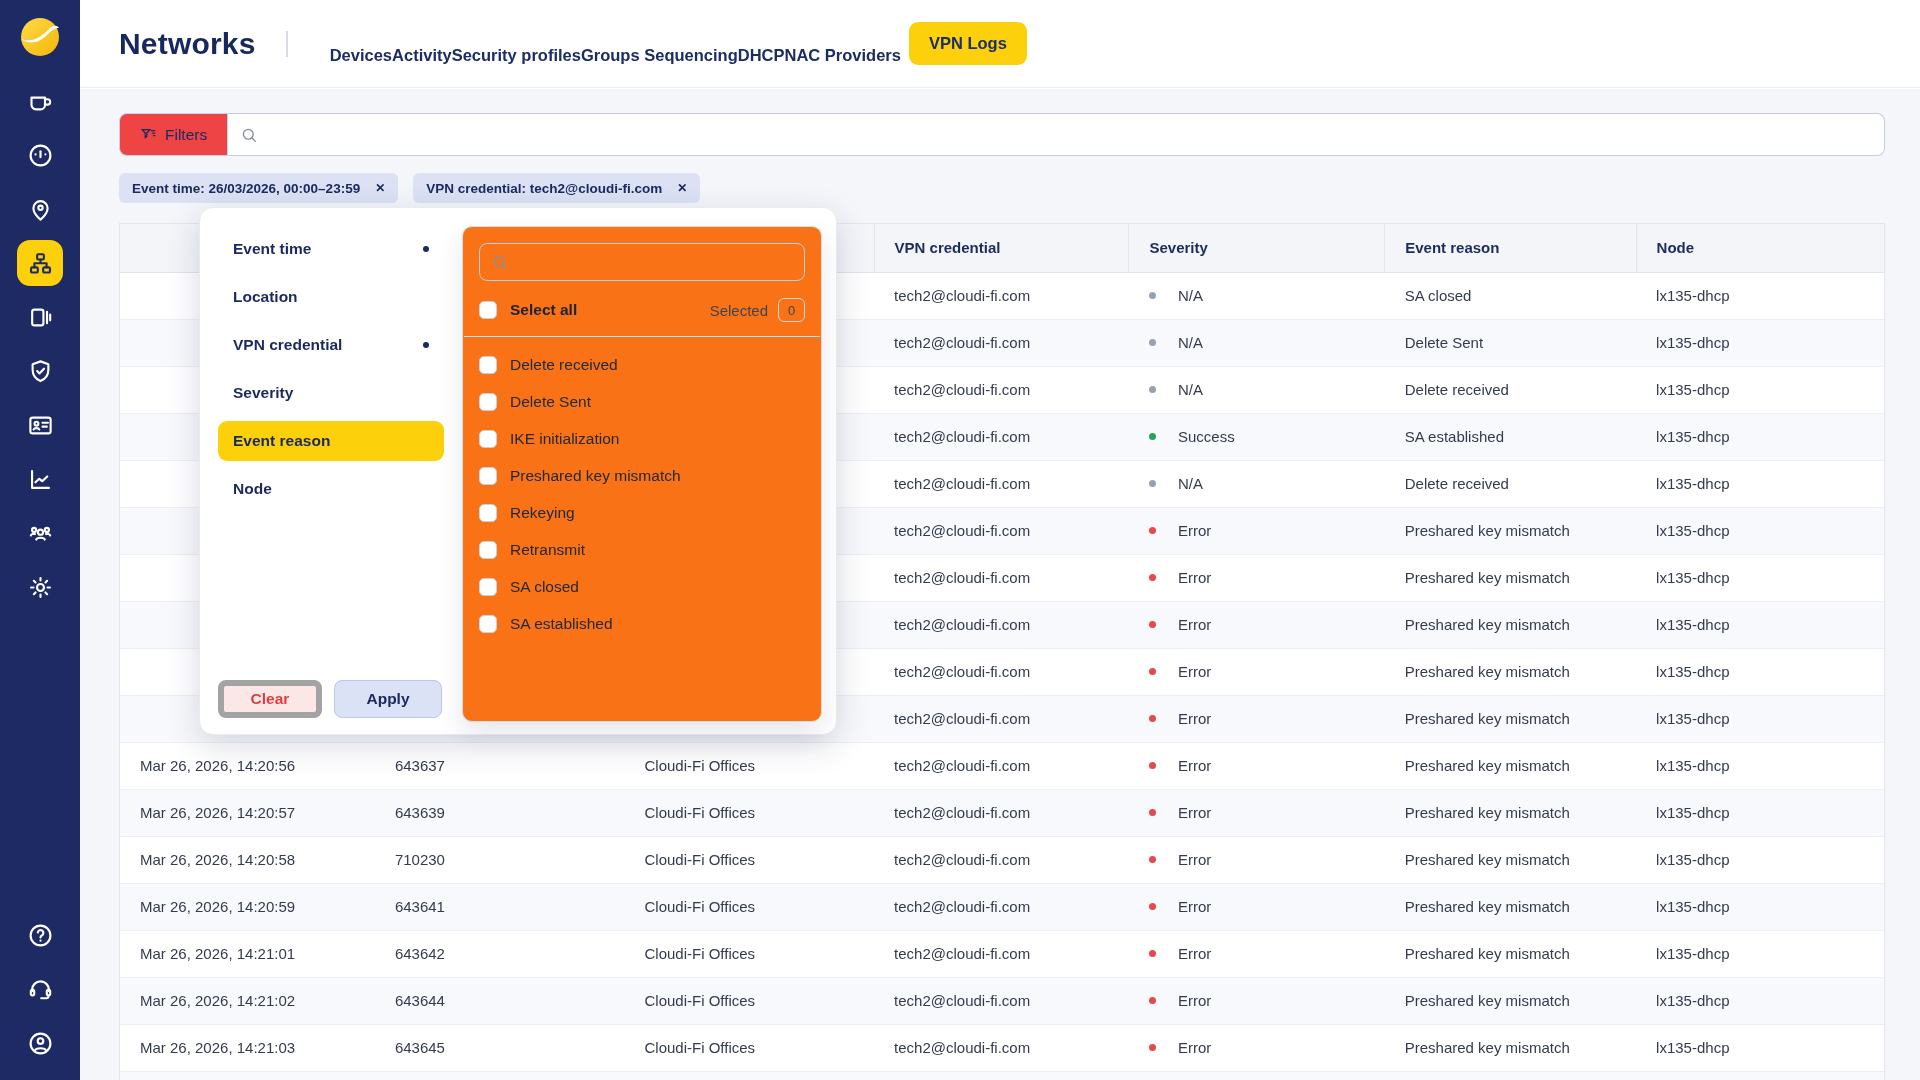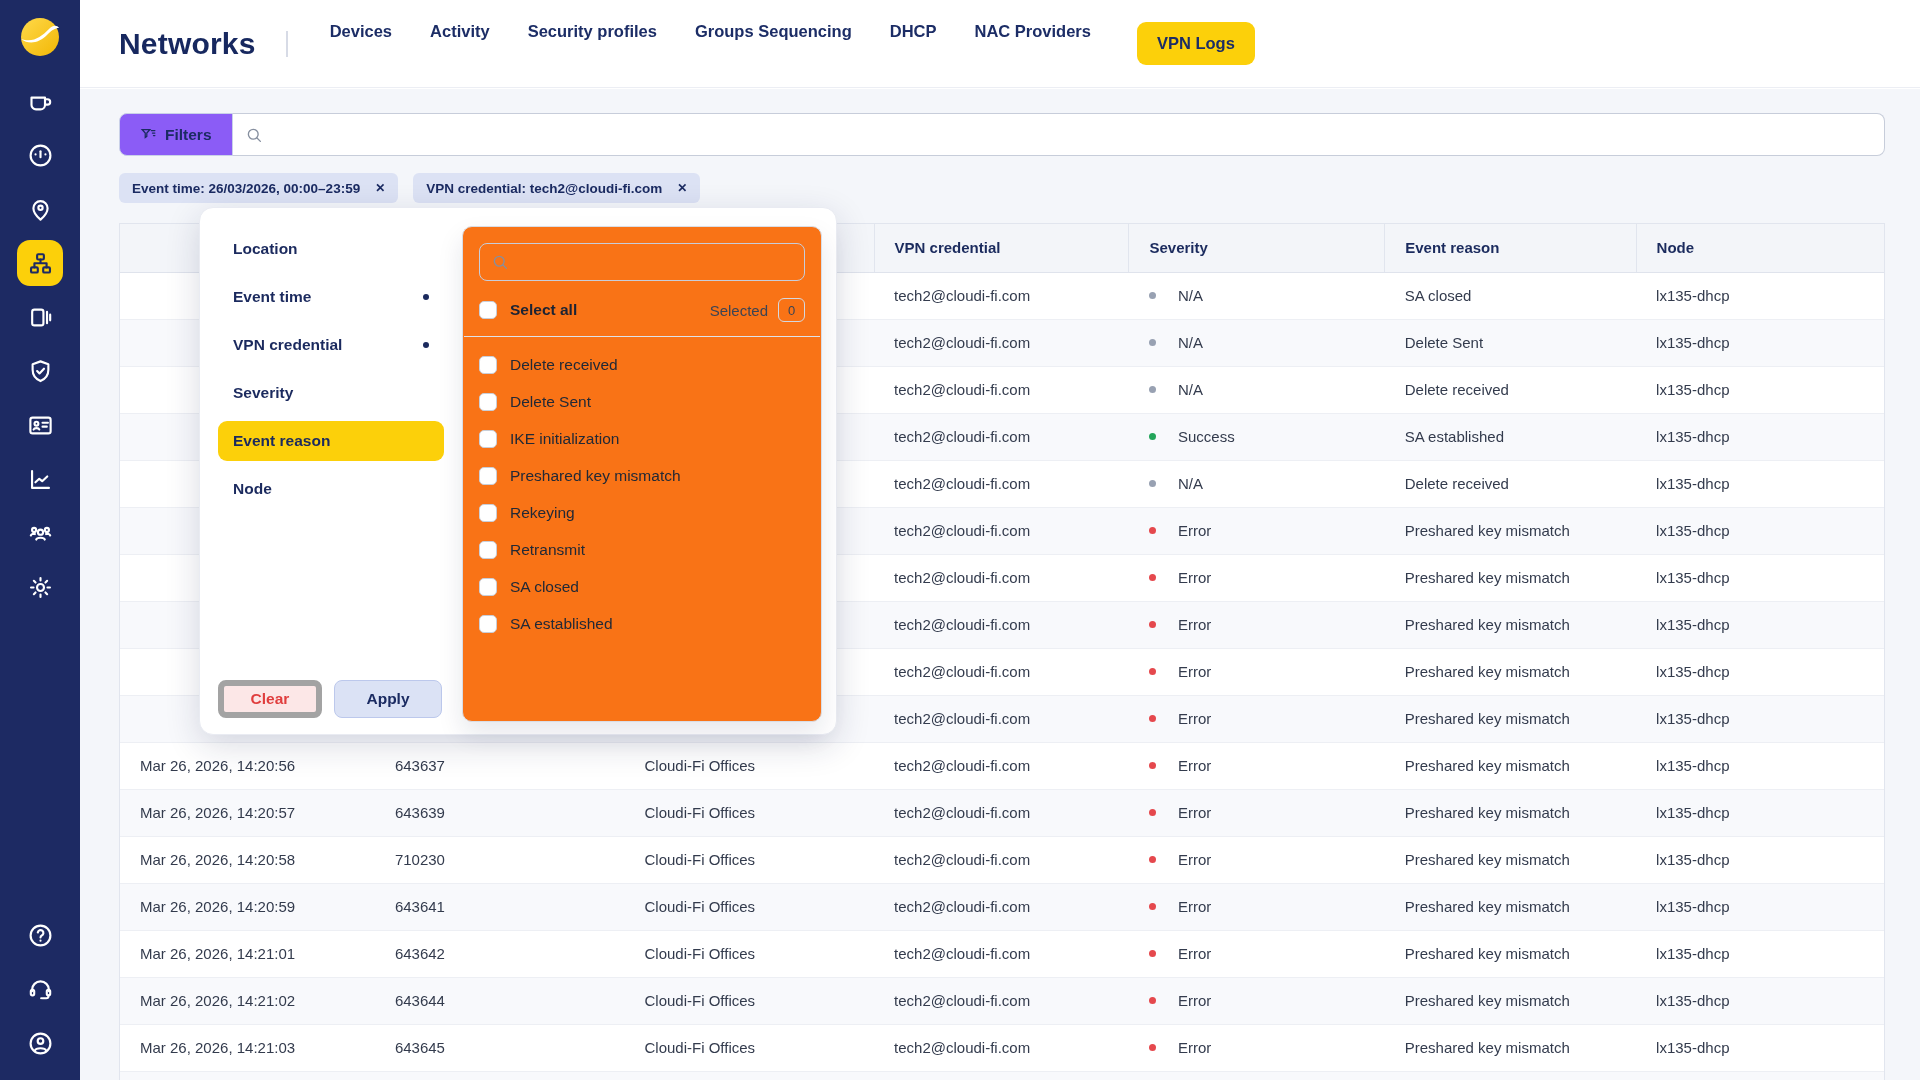--- a/index.html
+++ b/index.html
@@ -14,28 +14,28 @@
   .s-slot.active .s-box { background:#fcd00a; }
   .s-slot svg { width:27px; height:27px; stroke:#ffffff; fill:none; stroke-width:1.9; stroke-linecap:round; stroke-linejoin:round; }
   .s-slot.active svg { stroke:#1d2a63; }
   .side-bottom { margin-top:auto; padding-bottom:10px; display:flex; flex-direction:column; align-items:center; }
 
   
   .main { position:absolute; left:80px; top:0; width:1840px; height:964px; }
   .topbar { height:88px; background:#ffffff; border-bottom:1px solid #eceef4; display:flex; align-items:center; padding-left:39px; }
   .app-title { font-size:30px; font-weight:700; color:#17285f; letter-spacing:.2px; }
   .title-divider { width:2px; height:26px; background:#d7dbe6; margin:0 26px 0 30px; }
-  .nav { display:flex; align-items:flex-start; gap:38px; margin-left:16px; }
+  .nav { display:flex; align-items:flex-end; margin-left:16px; }
   .nav-item { font-size:16.5px; font-weight:600; color:#1c2d66; cursor:pointer; white-space:nowrap; }
   .nav-item.active { background:#fcd00a; padding:12px 20px; border-radius:9px;margin-left:8px; }
 
   
   .content { position:absolute; top:89px; left:0; width:1840px; height:991px; background:#f4f6fa; padding:24px 35px 0 39px; }
   .filters-row { display:flex; height:43px; }
-  .filters-btn { display:flex; align-items:center; gap:8px; background:#8b5cf6; border:1px solid #c9d1e8; border-radius:8px 0 0 8px; padding:0 20px; font-size:15.5px; font-weight:700; color:#1b2b62; cursor:pointer; }
+  .filters-btn { display:flex; align-items:center; gap:8px; background:#ef4444; border:1px solid #c9d1e8; border-radius:8px 0 0 8px; padding:0 20px; font-size:15.5px; font-weight:400; color:#1b2b62; cursor:pointer; }
   .filters-btn svg { width:17px; height:17px; stroke:#1b2b62; fill:none; stroke-width:1.8; stroke-linecap:round; }
   .search-box { flex:1; background:#ffffff; border:1px solid #c7cdda; border-left:none; border-radius:0 8px 8px 0; display:flex; align-items:center; padding:0 12px; }
   .search-box svg, .dd-search svg { width:18px; height:18px; stroke:#868f9f; fill:none; stroke-width:1.8; stroke-linecap:round; flex:none; }
   .search-input { border:none; outline:none; flex:1; font-size:15px; margin-left:8px; background:transparent; color:#333b4d; }
 
   .chips-row { display:flex; gap:15px; margin-top:17px; }
   .chip { display:flex; align-items:center; background:#dce2f4; border-radius:6px; height:30px; padding:0 13px; font-size:13.5px; font-weight:600; color:#1b2b62; }
   .chip-x { margin-left:15px; font-size:12px; color:#1b2b62; cursor:pointer; }
 
   
@@ -536,25 +536,25 @@
               <td></td>
             </tr>
           </tbody>
       </table>
     </div>
   </div>
 
   <div class="panel">
     <div class="menu" id="panel-menu">
         <div class="menu-item">
-          <span>Location</span>
-        </div>
-        <div class="menu-item">
           <span>Event time</span>
           <span class="menu-dot"></span>
+        </div>
+        <div class="menu-item">
+          <span>Location</span>
         </div>
         <div class="menu-item">
           <span>VPN credential</span>
           <span class="menu-dot"></span>
         </div>
         <div class="menu-item">
           <span>Severity</span>
         </div>
         <div class="menu-item active">
           <span>Event reason</span>

